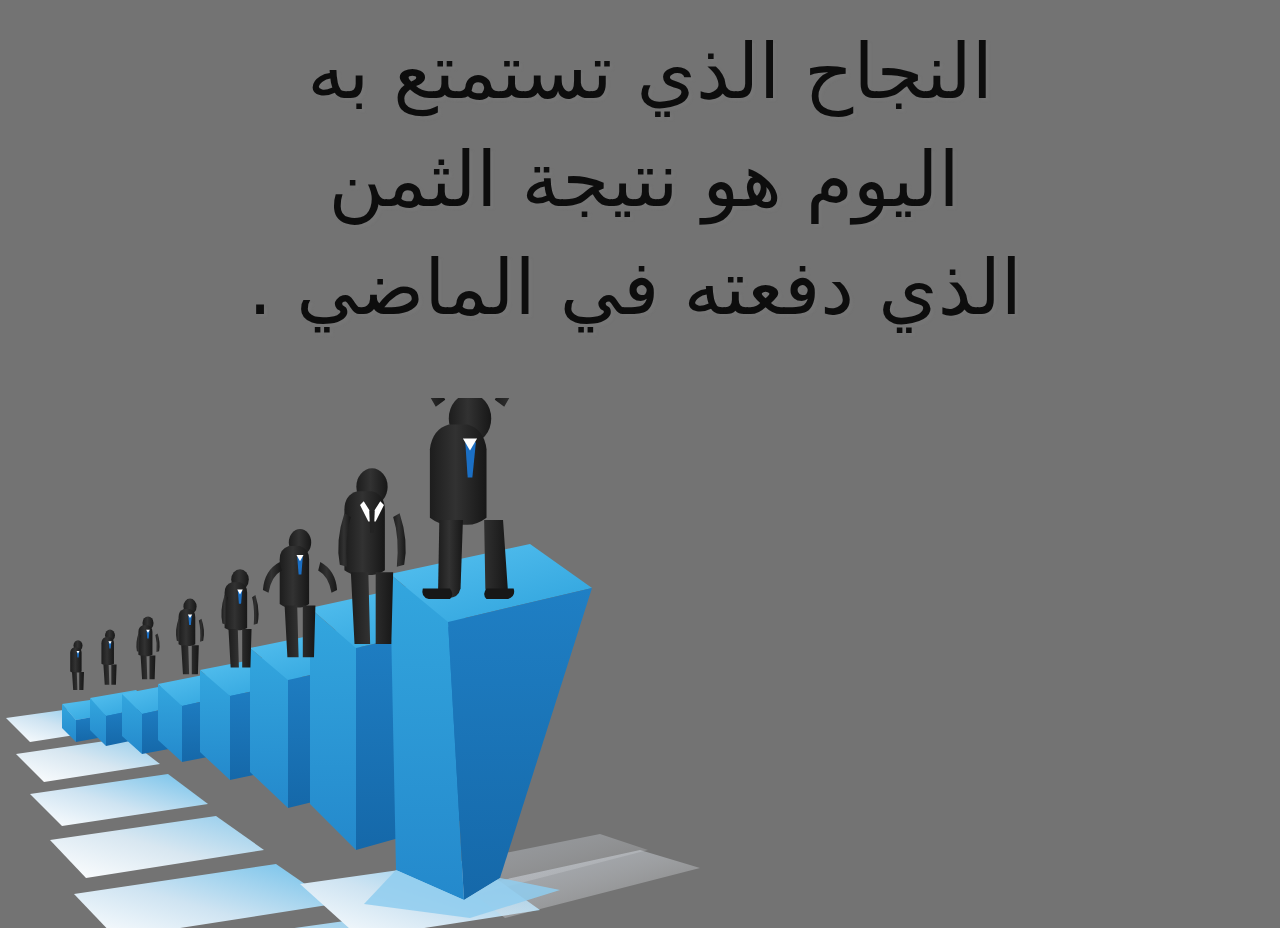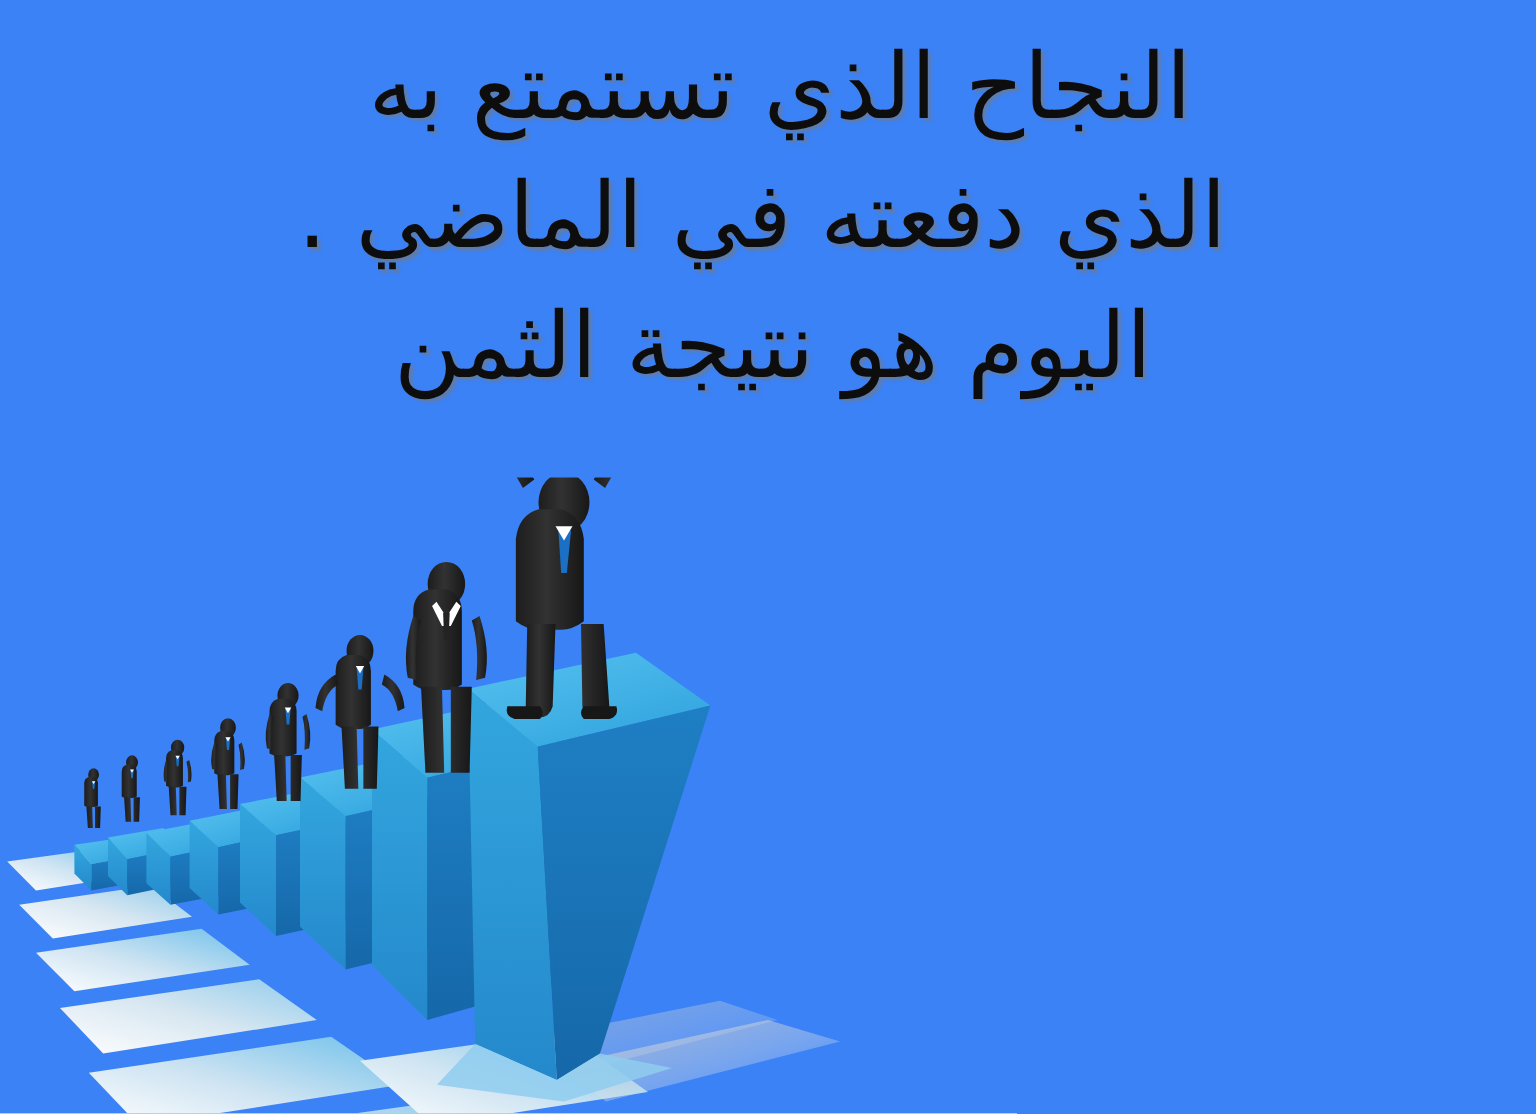--- a/index.html
+++ b/index.html
@@ -5,21 +5,21 @@
 <style>
   html, body {
     margin: 0;
     padding: 0;
     background: #ffffff;
   }
   #poster {
     position: relative;
     width: 1280px;
     height: 928px;
-    background: #3b82f6;
+    background: #737373;
     overflow: hidden;
     font-family: "DejaVu Sans", "Liberation Sans", sans-serif;
   }
 
   
   #quote-block {
     position: absolute;
     top: 18px;
     right: 32px;
     width: 1220px;
@@ -54,22 +54,22 @@
   }
   #artwork svg { display: block; width: 760px; height: 530px; }
 </style>
 </head>
 <body>
 
 <div id="poster">
 
   <div id="quote-block">
     <span class="quote-line l1">النجاح الذي تستمتع به</span>
+    <span class="quote-line l2">اليوم هو نتيجة الثمن</span>
     <span class="quote-line l3">الذي دفعته في الماضي .</span>
-    <span class="quote-line l2">اليوم هو نتيجة الثمن</span>
   </div>
 
   <div id="artwork">
     <svg viewBox="0 0 760 530" xmlns="http://www.w3.org/2000/svg">
       <defs>
         <linearGradient id="gTop" x1="0" y1="0" x2="1" y2="1">
           <stop offset="0%" stop-color="#4FBCEE"></stop>
           <stop offset="100%" stop-color="#2FA2DC"></stop>
         </linearGradient>
         <linearGradient id="gFront" x1="0" y1="0" x2="0" y2="1">

